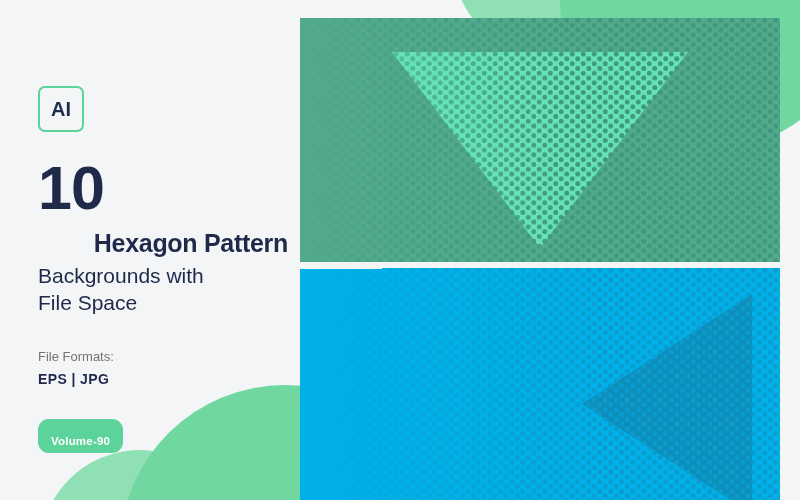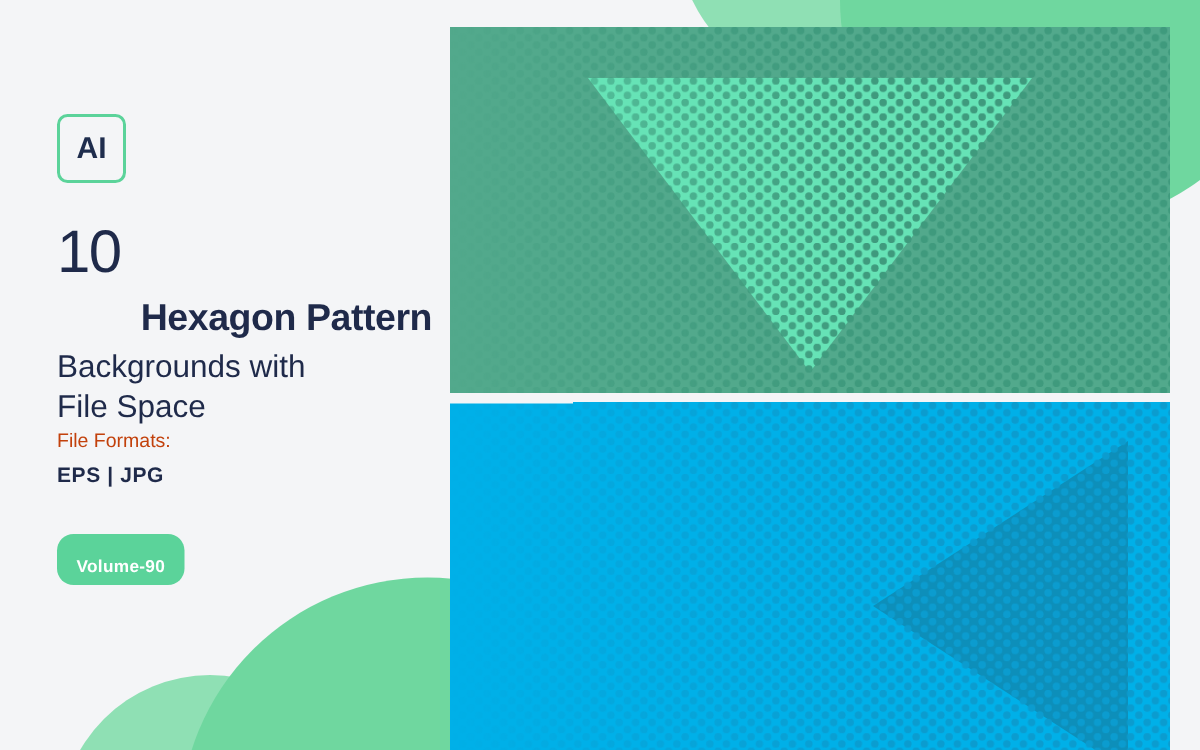--- a/index.html
+++ b/index.html
@@ -53,42 +53,42 @@
     height: 200px;
     left: 40px;
     bottom: -150px;
     background: #8fe0b4;
   }
 
   
   .left-panel {
     position: absolute;
     left: 38px;
-    top: 76px;
+    top: 86px;
     width: 250px;
     z-index: 5;
   }
   .ai-badge {
     width: 46px;
     height: 46px;
     border: 2px solid #5bd39a;
     border-radius: 7px;
     display: flex;
     align-items: center;
     justify-content: center;
     color: #1f2d4d;
     font-size: 20px;
     font-weight: bold;
     letter-spacing: 0px;
     box-sizing: border-box;
   }
   .big-number {
     margin-top: 26px;
-    font-size: 40px;
-    font-weight: normal;
+    font-size: 61px;
+    font-weight: bold;
     color: #1f2a4a;
     line-height: 1;
     letter-spacing: -1px;
   }
   .title-main {
     margin-top: 10px;
     font-size: 25px;
     font-weight: bold;
     color: #1f2a4a;
     line-height: 1.12;
@@ -96,22 +96,23 @@
     text-align: right;
   }
   .title-sub {
     margin-top: 6px;
     font-size: 21px;
     color: #1f2a4a;
     line-height: 1.28;
     font-weight: normal;
   }
   .formats-label {
+    margin-top: 32px;
     font-size: 13px;
-    color: #c2410c;
+    color: #737373;
   }
   .formats-value {
     margin-top: 7px;
     font-size: 14px;
     font-weight: bold;
     color: #1f2a4a;
     letter-spacing: 0.4px;
   }
   .volume-pill {
     margin-top: 32px;

